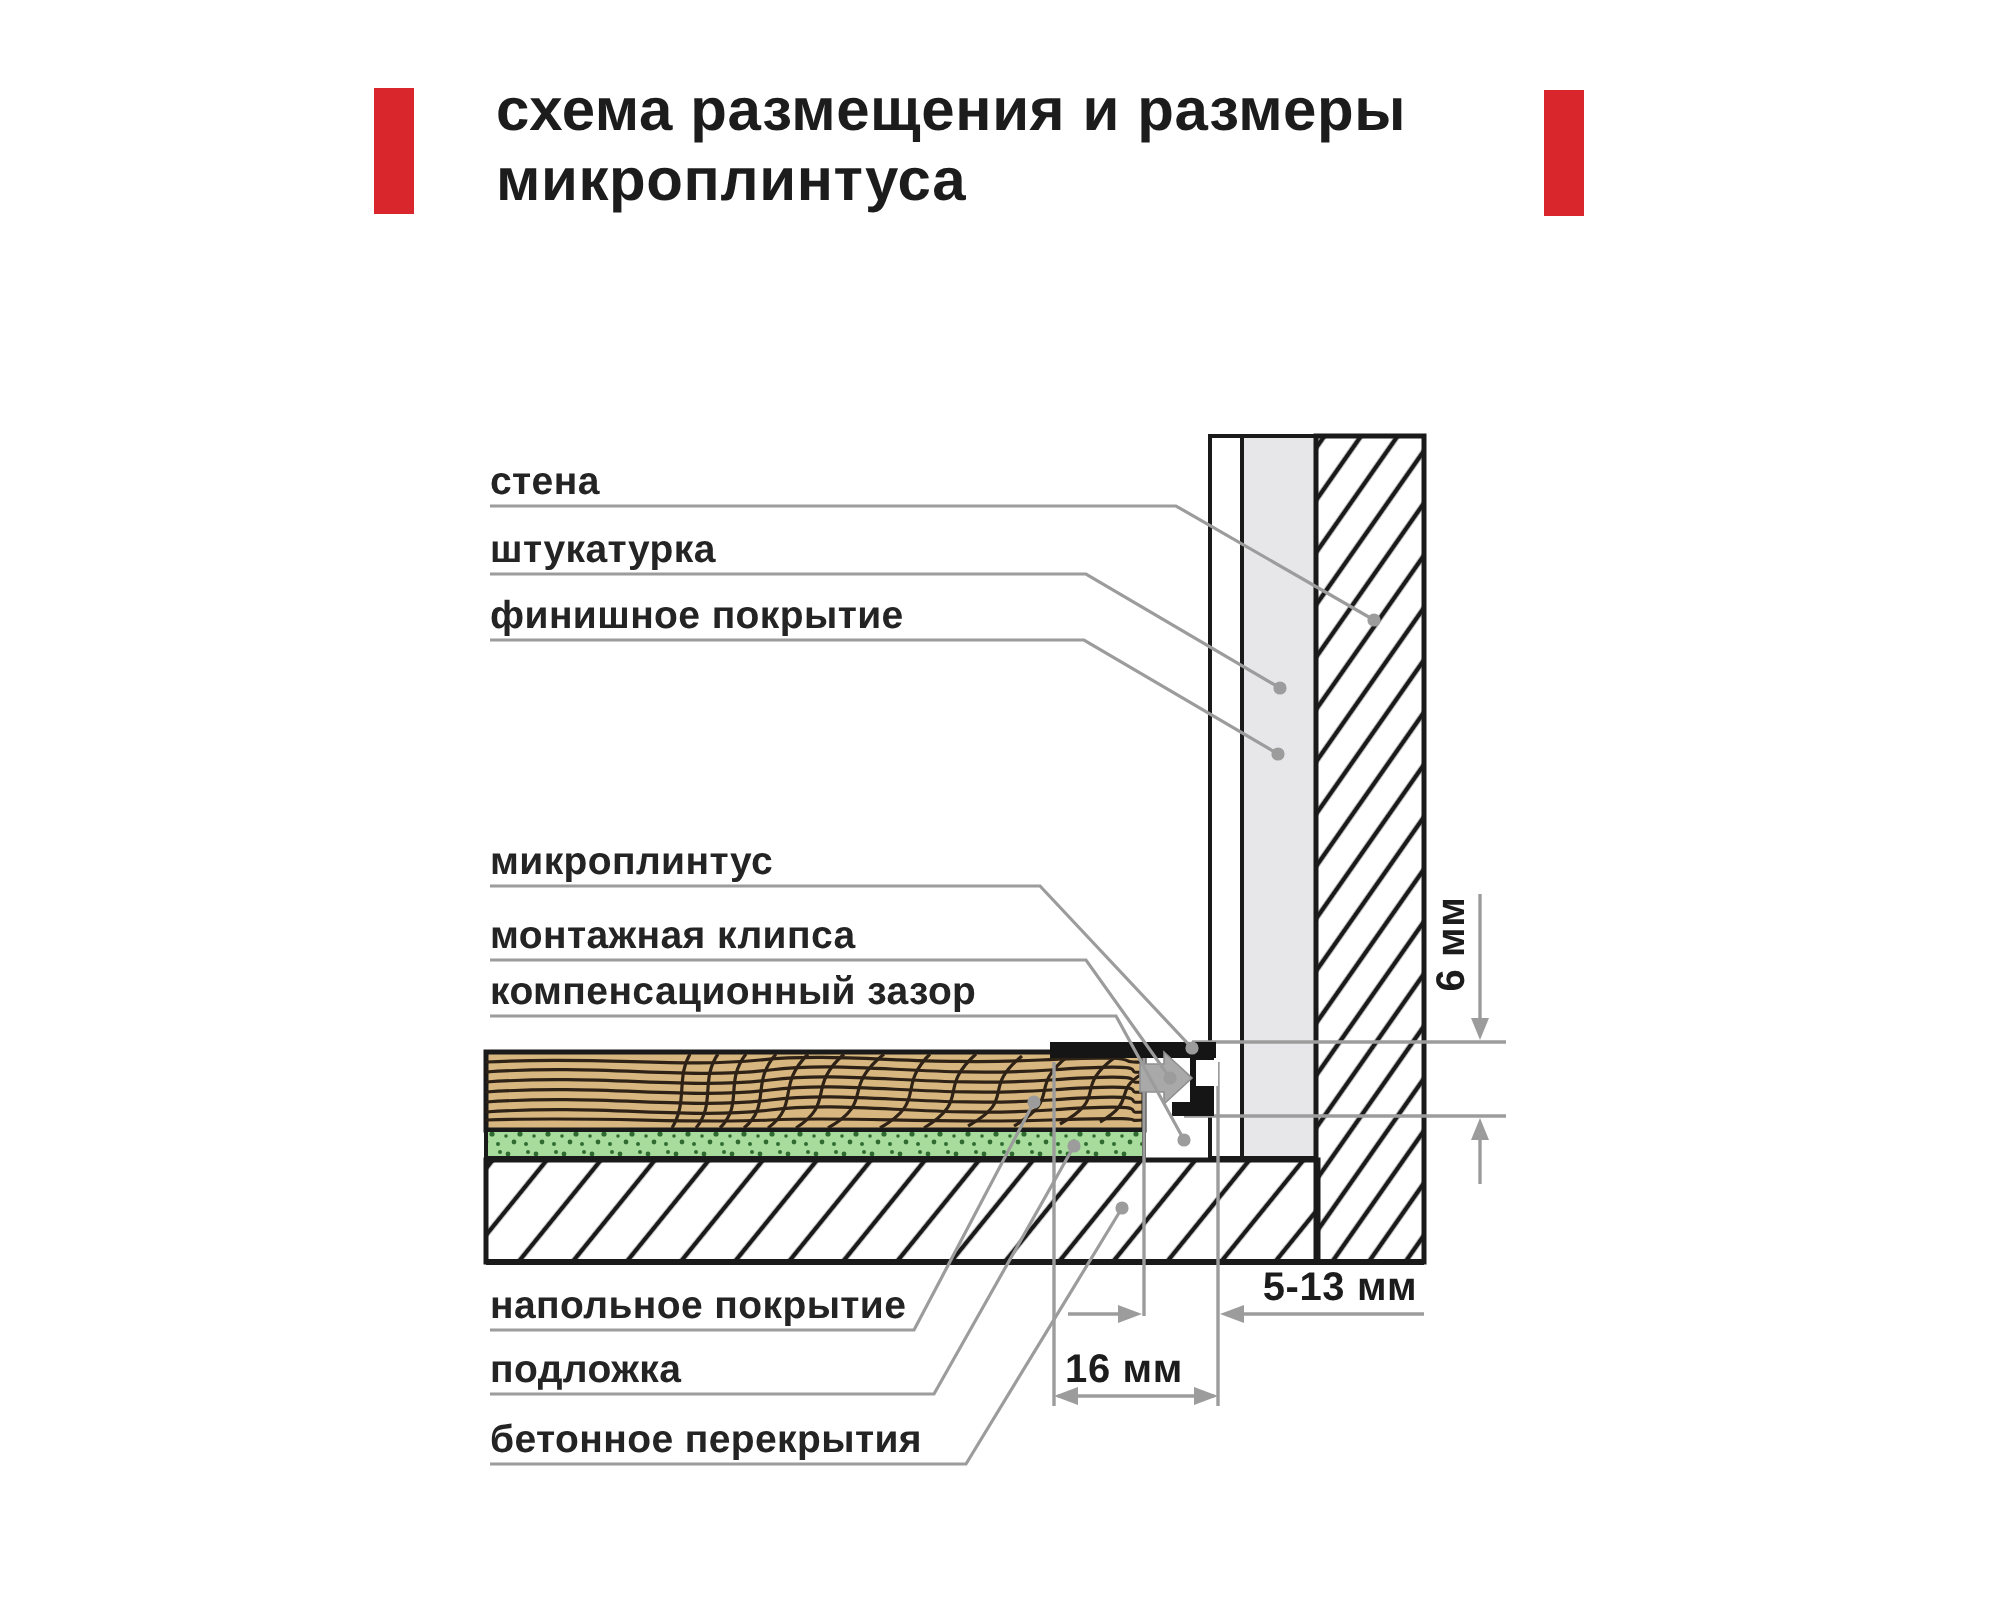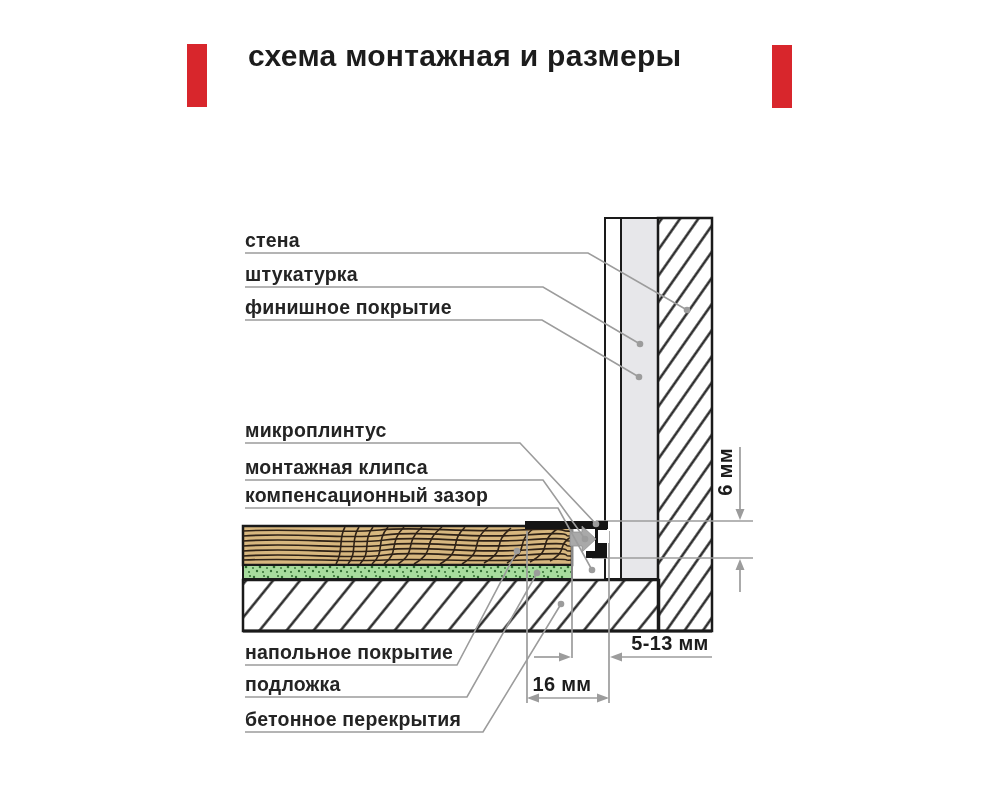--- a/index.html
+++ b/index.html
@@ -20,21 +20,22 @@
   .arrow{fill:#9C9C9C;stroke:none;}
   .grain{stroke:#2E2116;stroke-width:1.6;fill:none;}
 </style>
 </head>
 <body>
 
 <div class="page">
 
   <div class="accent-bar left"></div>
   <h1 class="title">
-    <span>схема монтажная и размеры</span>
+    <span>схема размещения и размеры</span>
+    <span>микроплинтуса</span>
   </h1>
   <div class="accent-bar right"></div>
 
   <svg class="diagram" width="1000" height="800" viewBox="0 0 1000 800">
     <defs>
       <pattern id="wallHatch" width="15" height="15" patternUnits="userSpaceOnUse" patternTransform="rotate(-55)">
         <line x1="0" y1="7.5" x2="15" y2="7.5" stroke="#1a1a1a" stroke-width="2.3"></line>
       </pattern>
       <pattern id="slabHatch" width="21" height="21" patternUnits="userSpaceOnUse" patternTransform="rotate(-51)">
         <line x1="0" y1="10.5" x2="21" y2="10.5" stroke="#1a1a1a" stroke-width="2.3"></line>

